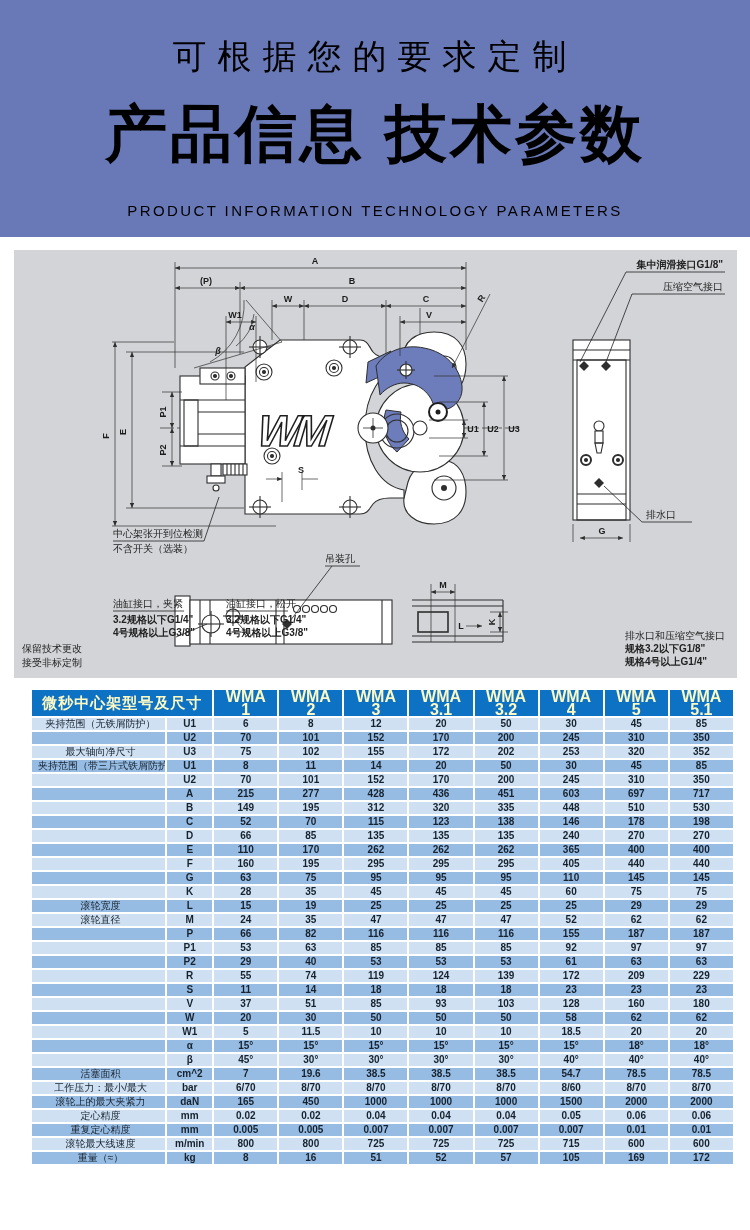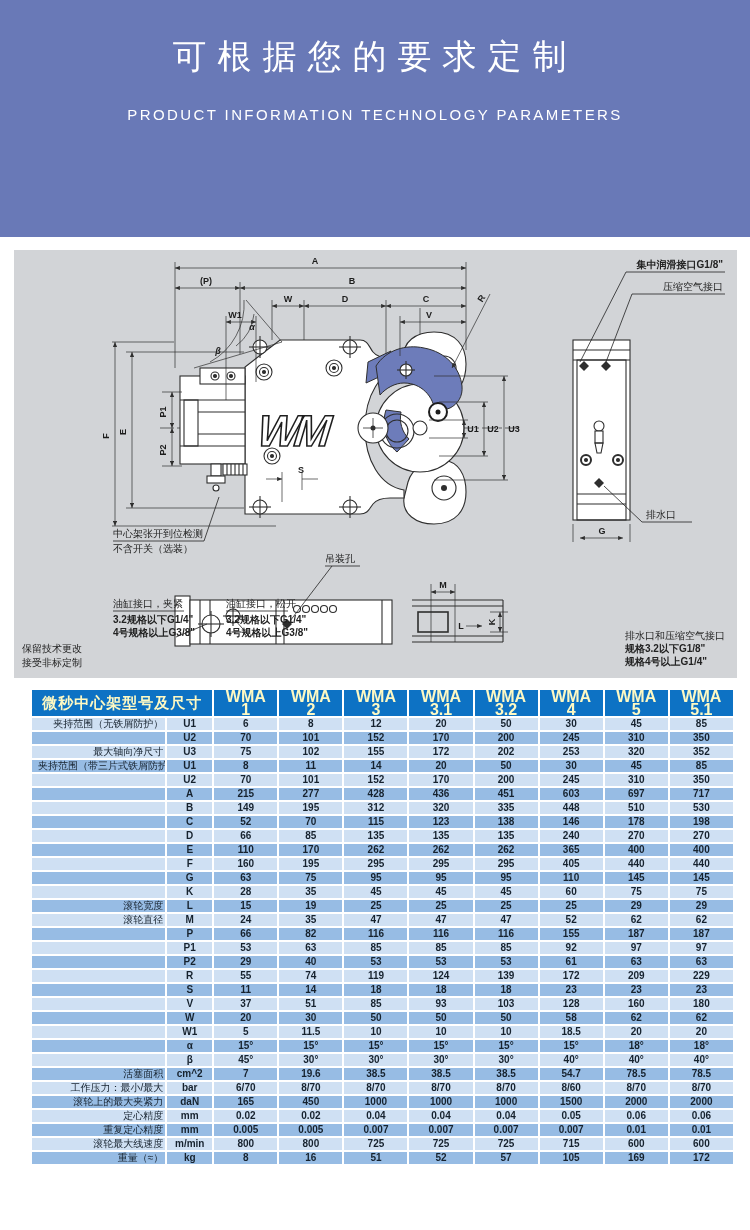--- a/index.html
+++ b/index.html
@@ -4,21 +4,21 @@
 <style>
   :root{
     --banner-bg:#6979b7; --panel-bg:#d2d4d7; --table-header-bg:#0d72c4;
     --row-light:#cfe0f3; --row-mid:#97bce4; --ink:#16222e; --line:#2e2e2e; --accent:#6d7cba;
   }
   *{box-sizing:border-box}
   html,body{margin:0;padding:0}
   body{width:750px;height:1230px;overflow:hidden;background:#fff;
        font-family:"Liberation Sans","DejaVu Sans",sans-serif;color:var(--ink)}
   
-  .banner{height:237px;background:var(--banner-bg);color:#ffffff;text-align:center}
+  .banner{height:237px;background:var(--banner-bg);color:#000000;text-align:center}
   .banner-sub-cn{padding-top:34px;font-size:34px;font-weight:500;letter-spacing:11px}
   .banner-title{margin:12px 0 0;font-size:62px;font-weight:800;letter-spacing:3px}
   .banner-sub-en{margin-top:26px;font-size:15px;font-weight:500;letter-spacing:2.4px}
   
   .diagram-panel{width:723px;height:428px;background:var(--panel-bg);margin:13px 0 0 14px;position:relative}
   svg{display:block}
   .dr{stroke:var(--line);stroke-width:1.1;fill:none}
   .fw{fill:#fff}
   .blue{fill:var(--accent);stroke:var(--line);stroke-width:1}
   .dim line,.dim path{stroke:var(--line);stroke-width:.7;fill:none}
@@ -28,29 +28,30 @@
   .noteline{stroke:#222;stroke-width:.8;fill:none}
   .logo-text{font-size:44px;font-weight:900;font-style:italic;fill:#fff;stroke:#1e1e1e;stroke-width:1.6;letter-spacing:-5px}
   
   .spec-table{margin:10px 0 0 30px;width:705px;border-collapse:collapse;table-layout:fixed}
   .spec-table th{background:var(--table-header-bg);color:#fef9c3;border:2px solid #fff;height:26px;padding:0;vertical-align:middle}
   .spec-table th.corner{font-size:15px;font-weight:700;letter-spacing:1px}
   .spec-table th div{font-size:16px;font-weight:700;line-height:13px}
   .spec-table td{border:2px solid #fff;height:14px;padding:0 2px;font-size:10px;line-height:12px;color:var(--ink);white-space:nowrap;overflow:hidden}
   tr.light td{background:var(--row-light)}
   tr.mid td{background:var(--row-mid)}
-  td.lbl{text-align:right;padding-left:6px}
+  td.lbl{text-align:center;padding-left:6px}
   td.sub{text-align:center;font-weight:700}
   td.val{text-align:center;font-weight:700}
 </style>
 </head>
 <body>
 
 <header class="banner">
   <div class="banner-sub-cn">可根据您的要求定制</div>
+  <h1 class="banner-title">产品信息 技术参数</h1>
   <div class="banner-sub-en">PRODUCT INFORMATION TECHNOLOGY PARAMETERS</div>
 </header>
 
 <section class="diagram-panel">
 <svg viewBox="0 0 723 428" width="723" height="428">
   <defs>
     <marker id="ar" markerWidth="8" markerHeight="6" refX="7" refY="3" orient="auto-start-reverse">
       <path d="M0,0 L7,3 L0,6 Z" fill="#2e2e2e"></path>
     </marker>
   </defs>

